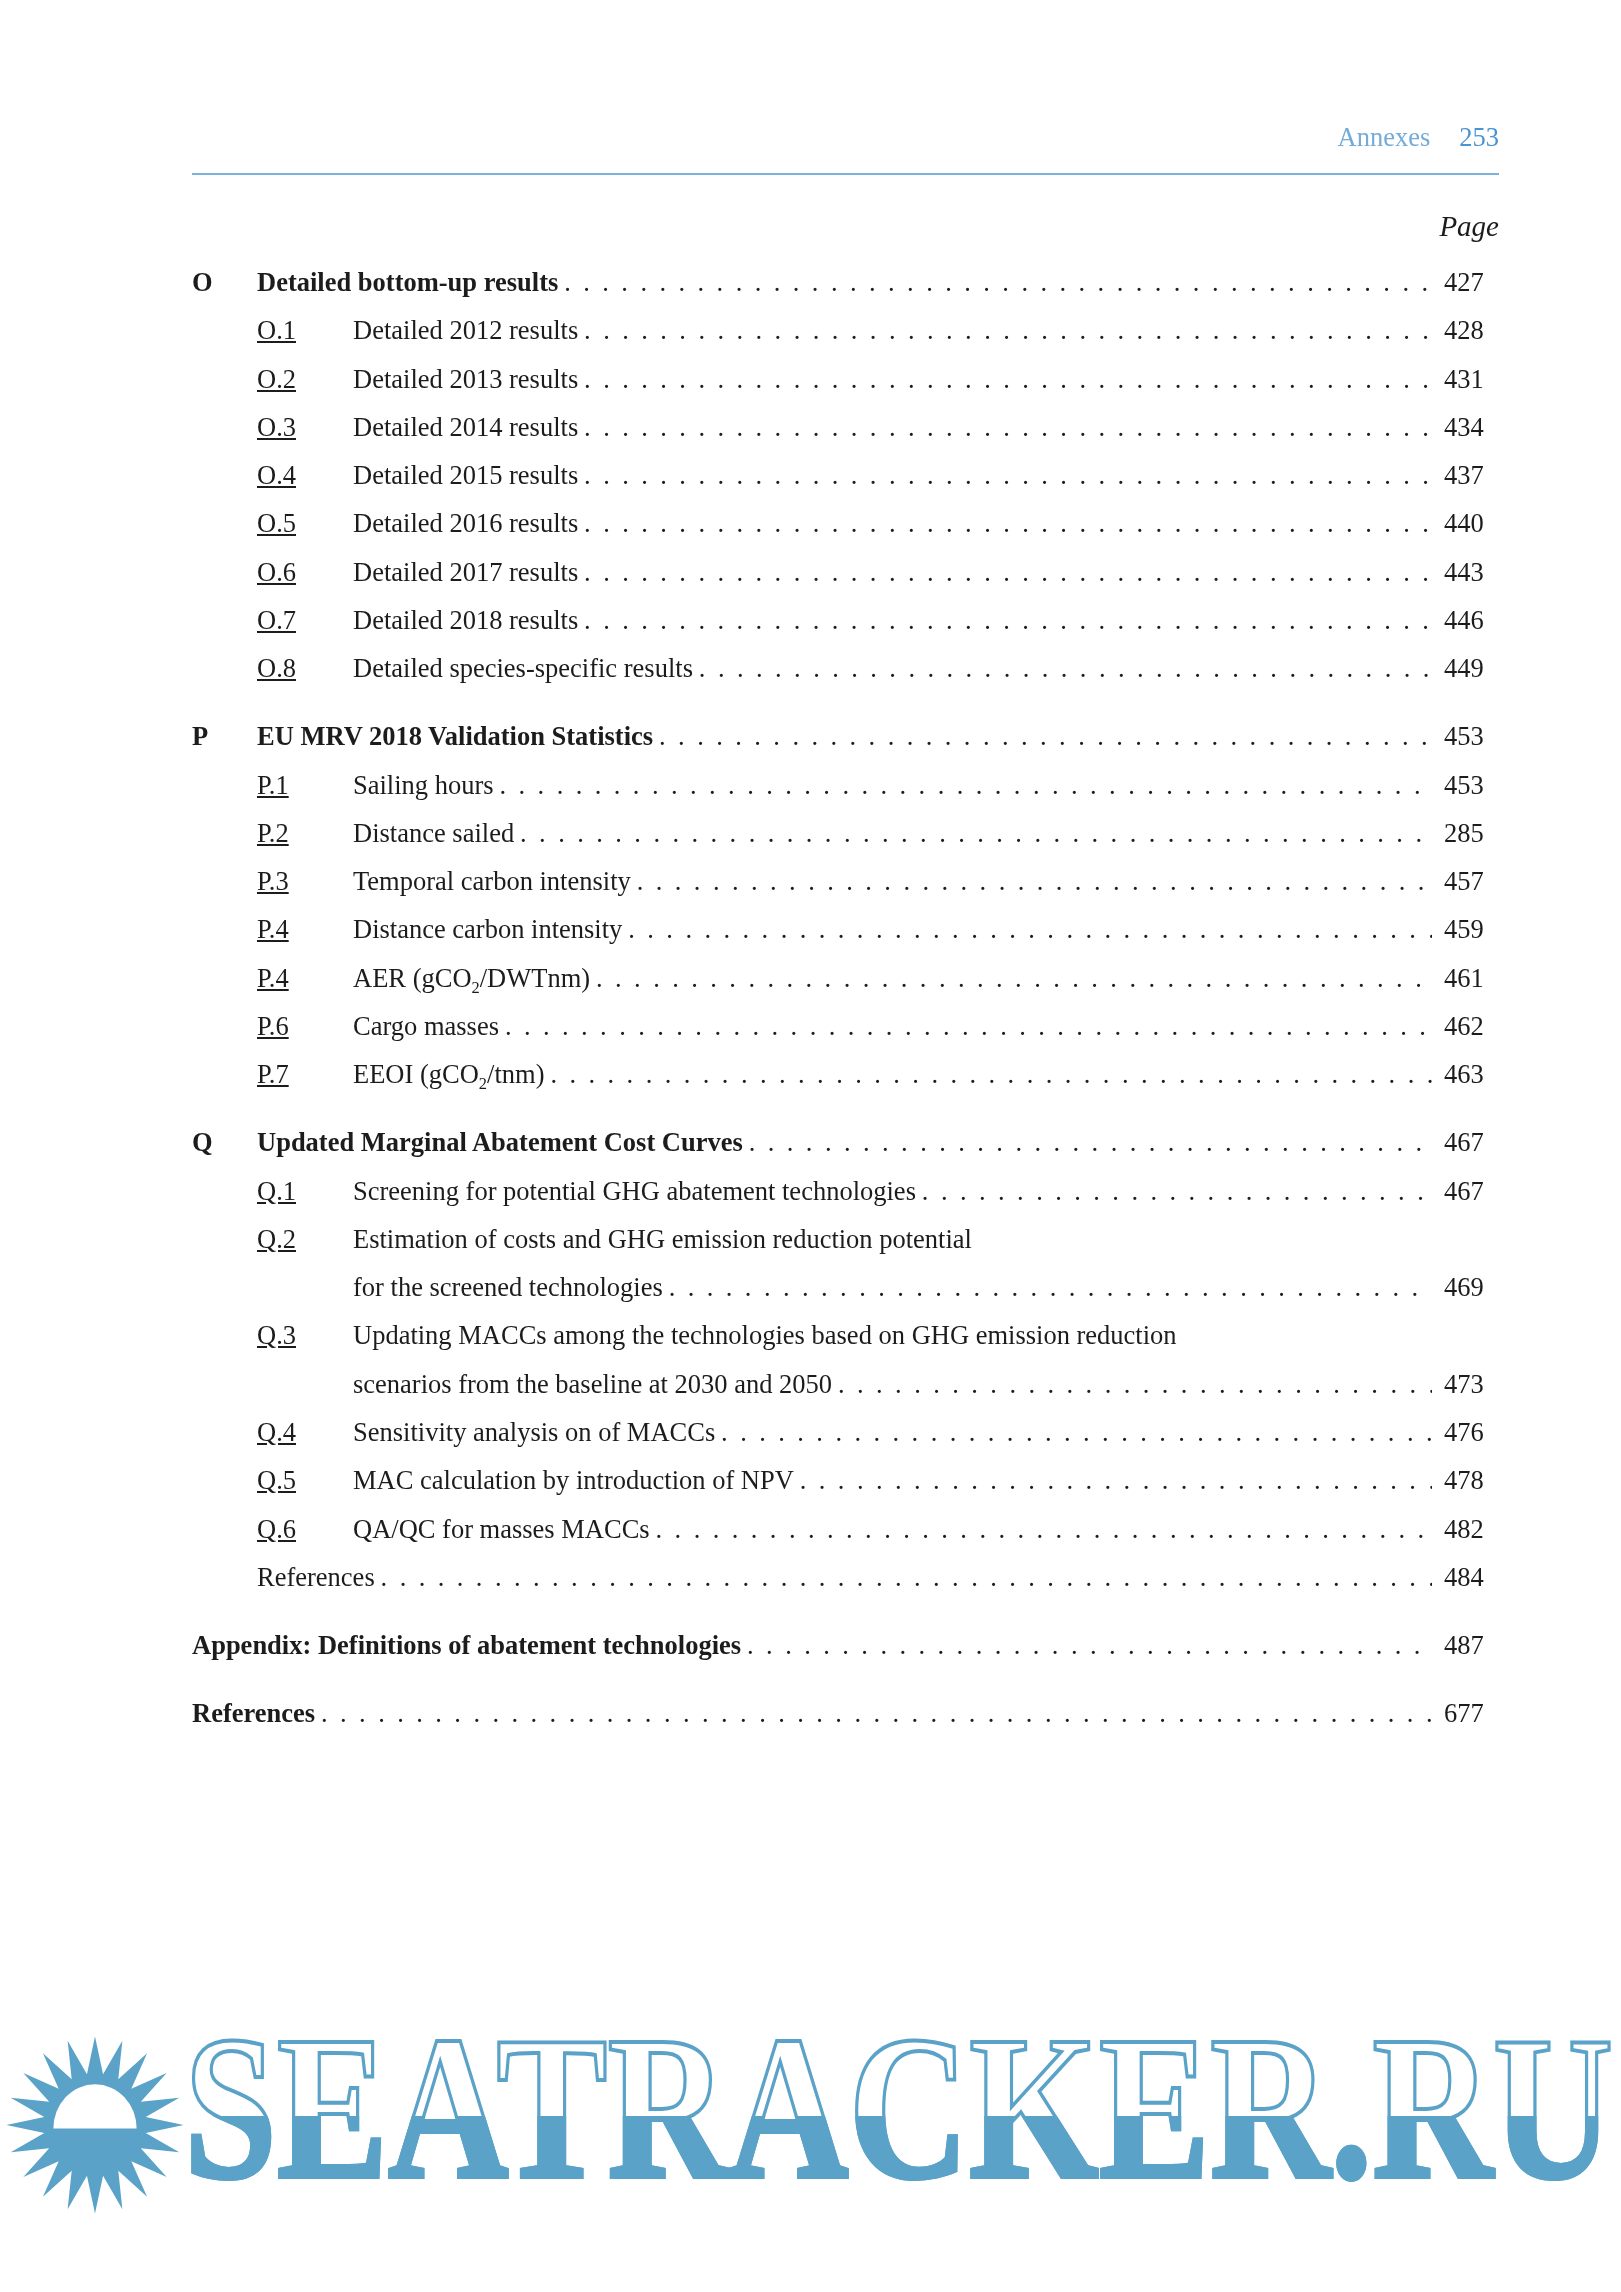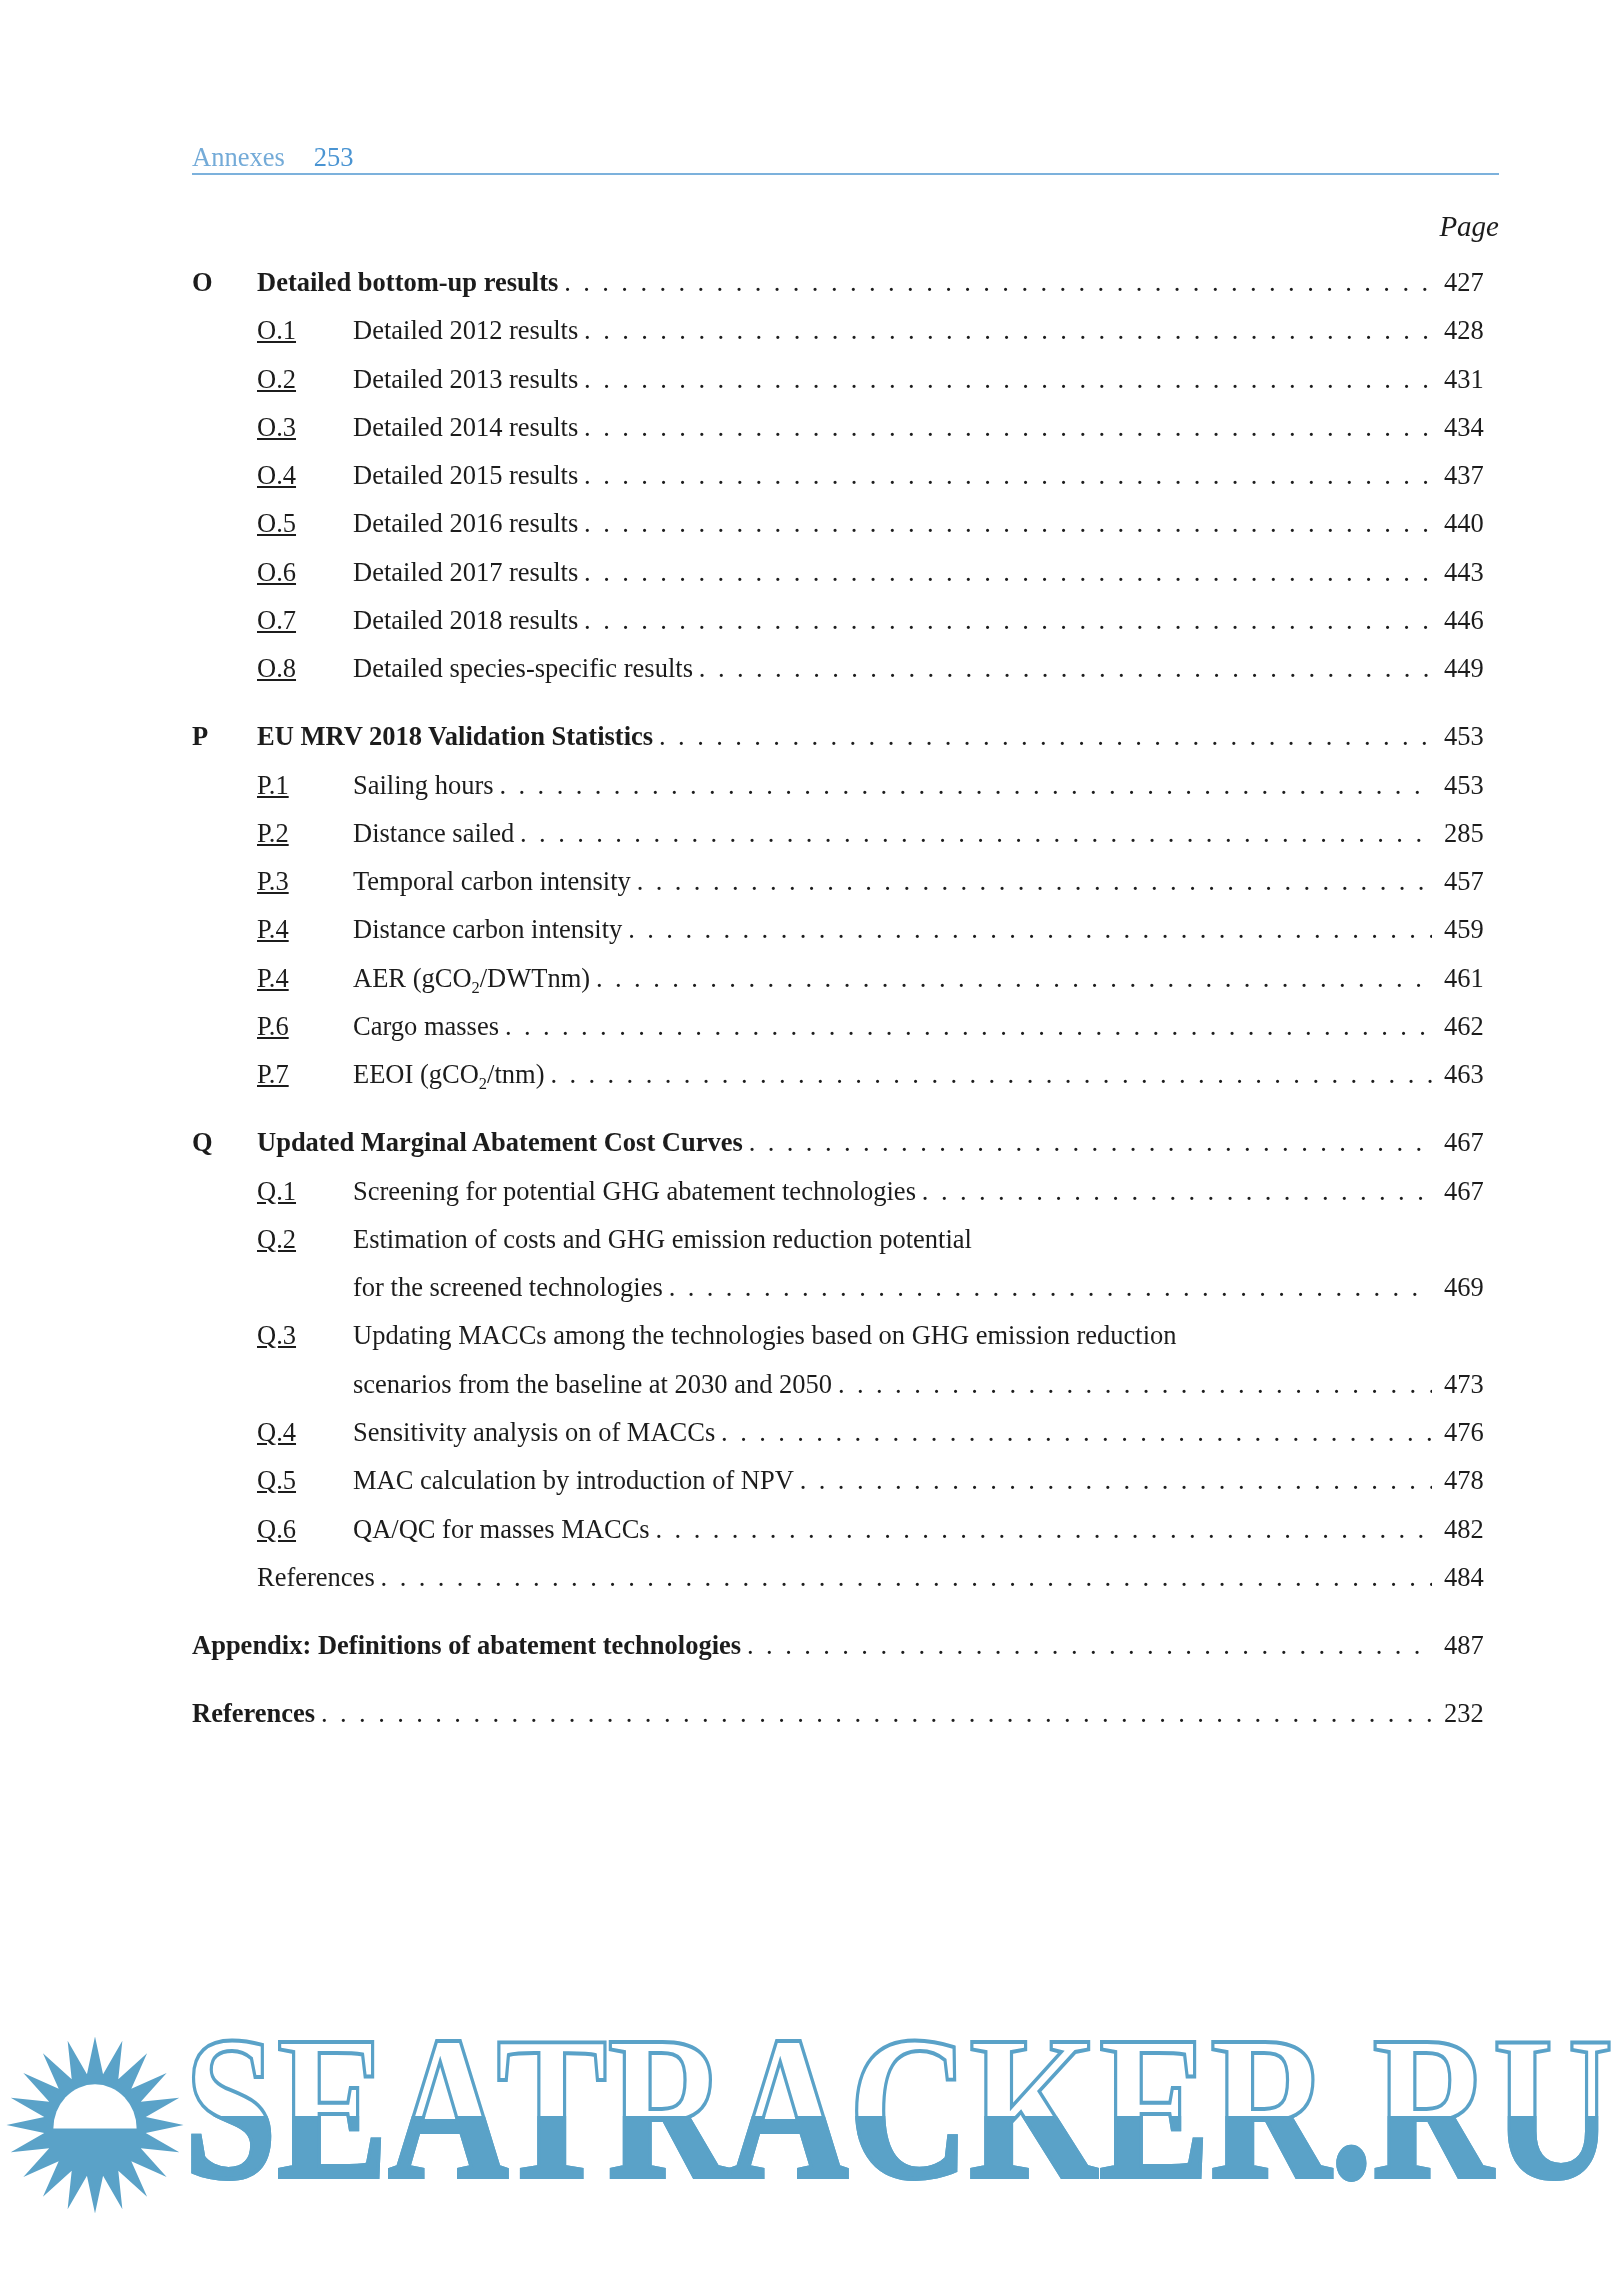--- a/index.html
+++ b/index.html
@@ -8,22 +8,22 @@
     width:1621px; height:2293px;
     background:#ffffff;
     overflow:hidden;
     font-family:"Liberation Serif","DejaVu Serif",serif;
     color:#1c1c1c;
     margin:0 auto;
   }
 
   
   .running-header {
-    position:absolute; top:141px; left:192px; right:122px;
-    text-align:left; font-size:26.5px; line-height:33px;
+    position:absolute; top:121px; left:192px; right:122px;
+    text-align:right; font-size:26.5px; line-height:33px;
   }
   .hdr-section { color:#74abd8; }
   .hdr-page { color:#4a94d2; margin-left:29px; }
   .rule {
     position:absolute; top:173px; left:192px; right:122px;
     border-top:2px solid #7cb1dc;
   }
   .page-label {
     position:absolute; top:210px; left:192px; right:122px;
     text-align:right; font-style:italic; font-size:29px;
@@ -298,21 +298,21 @@
 
         <span class="c-title"><span>Appendix: Definitions of abatement technologies</span><sub></sub><span></span></span>
         <span class="c-leader"></span>
         <span class="c-page">487</span>
       </div>
 
       <div class="row row-leftbold spaced has-page">
 
         <span class="c-title"><span>References</span><sub></sub><span></span></span>
         <span class="c-leader"></span>
-        <span class="c-page">232</span>
+        <span class="c-page">677</span>
       </div>
     </div>
 
   <div class="watermark">
     <svg class="sun" viewBox="-105 -105 210 210" xmlns="http://www.w3.org/2000/svg">
       <polygon fill="#5aa2c8" points="100,0 57.3,9.1 95.1,30.9 51.7,26.3 80.9,58.8 41,41 58.8,80.9 26.3,51.7 30.9,95.1 9.1,57.3 0,100 -9.1,57.3 -30.9,95.1 -26.3,51.7 -58.8,80.9 -41,41 -80.9,58.8 -51.7,26.3 -95.1,30.9 -57.3,9.1 -100,0 -57.3,-9.1 -95.1,-30.9 -51.7,-26.3 -80.9,-58.8 -41,-41 -58.8,-80.9 -26.3,-51.7 -30.9,-95.1 -9.1,-57.3 0,-100 9.1,-57.3 30.9,-95.1 26.3,-51.7 58.8,-80.9 41,-41 80.9,-58.8 51.7,-26.3 95.1,-30.9 57.3,-9.1"></polygon>
       <path fill="#ffffff" d="M -47,4 A 47,50 0 0 1 47,4 Z"></path>
     </svg>
     <div class="wm-text">SEATRACKER.RU</div>
   </div>

